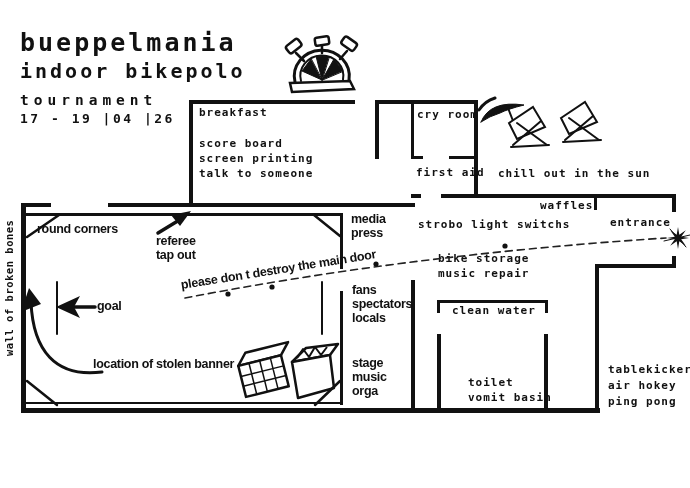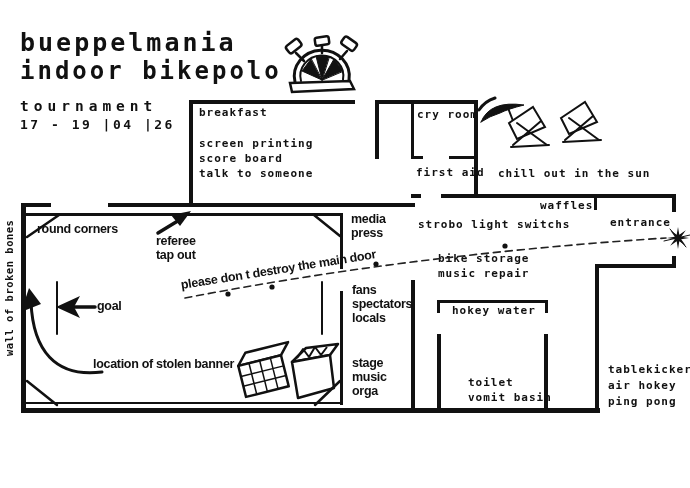--- a/index.html
+++ b/index.html
@@ -13,22 +13,22 @@
     font-size:11px;font-weight:bold;letter-spacing:1px;white-space:nowrap;color:#111;
   }
   .cond{
     position:absolute;font-family:"Liberation Sans",sans-serif;
     font-size:12.5px;font-weight:bold;letter-spacing:-0.3px;white-space:nowrap;color:#111;
   }
   .stack div{line-height:14px;}
   .stack-mono div{line-height:15px;}
   .title{position:absolute;left:20px;top:28px;font-family:"DejaVu Sans Mono",monospace;font-weight:bold;color:#111;}
   .title .t1{font-size:25px;letter-spacing:3px;line-height:30px;}
-  .title .t2{font-size:24px;letter-spacing:3px;line-height:26px;}
-  .title .t3{font-size:14.5px;letter-spacing:5px;line-height:20px;margin-top:12px;}
+  .title .t2{font-size:20px;letter-spacing:3px;line-height:26px;}
+  .title .t3{font-size:14.5px;letter-spacing:5px;line-height:20px;margin-top:6px;}
   .title .t4{font-size:13px;letter-spacing:2.5px;line-height:18px;}
   .vert{
     position:absolute;left:3px;top:196px;height:160px;
     writing-mode:vertical-rl;transform:rotate(180deg);
     font-family:"DejaVu Sans Mono",monospace;font-size:10.5px;font-weight:bold;
     letter-spacing:0.5px;color:#111;white-space:nowrap;
   }
   .rot{transform:rotate(-9deg);transform-origin:left bottom;}
   svg.overlay{position:absolute;left:0;top:0;pointer-events:none;}
   .icon{position:absolute;}
@@ -74,35 +74,35 @@
   <i class="w" style="left:437px;top:300px;width:111px;height:3px"></i>
   <i class="w" style="left:437px;top:300px;width:3px;height:13px"></i>
   <i class="w" style="left:545px;top:300px;width:3px;height:13px"></i>
   <i class="w" style="left:21px;top:213px;width:322px;height:3px"></i>
   <i class="w" style="left:340px;top:213px;width:3px;height:56px"></i>
   <i class="w" style="left:340px;top:291px;width:3px;height:114px"></i>
   <i class="w" style="left:24px;top:402px;width:317px;height:2px"></i>
 
   <div class="mono" style="left:199px;top:106px">breakfast</div>
   <div class="mono stack-mono" style="left:199px;top:136px">
+    <div>score board</div>
     <div>screen printing</div>
-    <div>score board</div>
     <div>talk to someone</div>
   </div>
   <div class="mono" style="left:417px;top:108px">cry room</div>
   <div class="mono" style="left:416px;top:166px">first aid</div>
   <div class="mono" style="left:498px;top:167px">chill out in the sun</div>
   <div class="mono" style="left:540px;top:199px">waffles</div>
   <div class="mono" style="left:610px;top:216px">entrance</div>
   <div class="mono" style="left:418px;top:218px">strobo light switchs</div>
   <div class="mono stack-mono" style="left:438px;top:251px">
     <div>bike storage</div>
     <div>music repair</div>
   </div>
-  <div class="mono" style="left:452px;top:304px">hokey water</div>
+  <div class="mono" style="left:452px;top:304px">clean water</div>
   <div class="mono stack-mono" style="left:468px;top:375px">
     <div>toilet</div>
     <div>vomit basin</div>
   </div>
   <div class="mono stack-mono" style="left:608px;top:362px">
     <div style="line-height:16px">tablekicker</div>
     <div style="line-height:16px">air hokey</div>
     <div style="line-height:16px">ping pong</div>
   </div>
 

